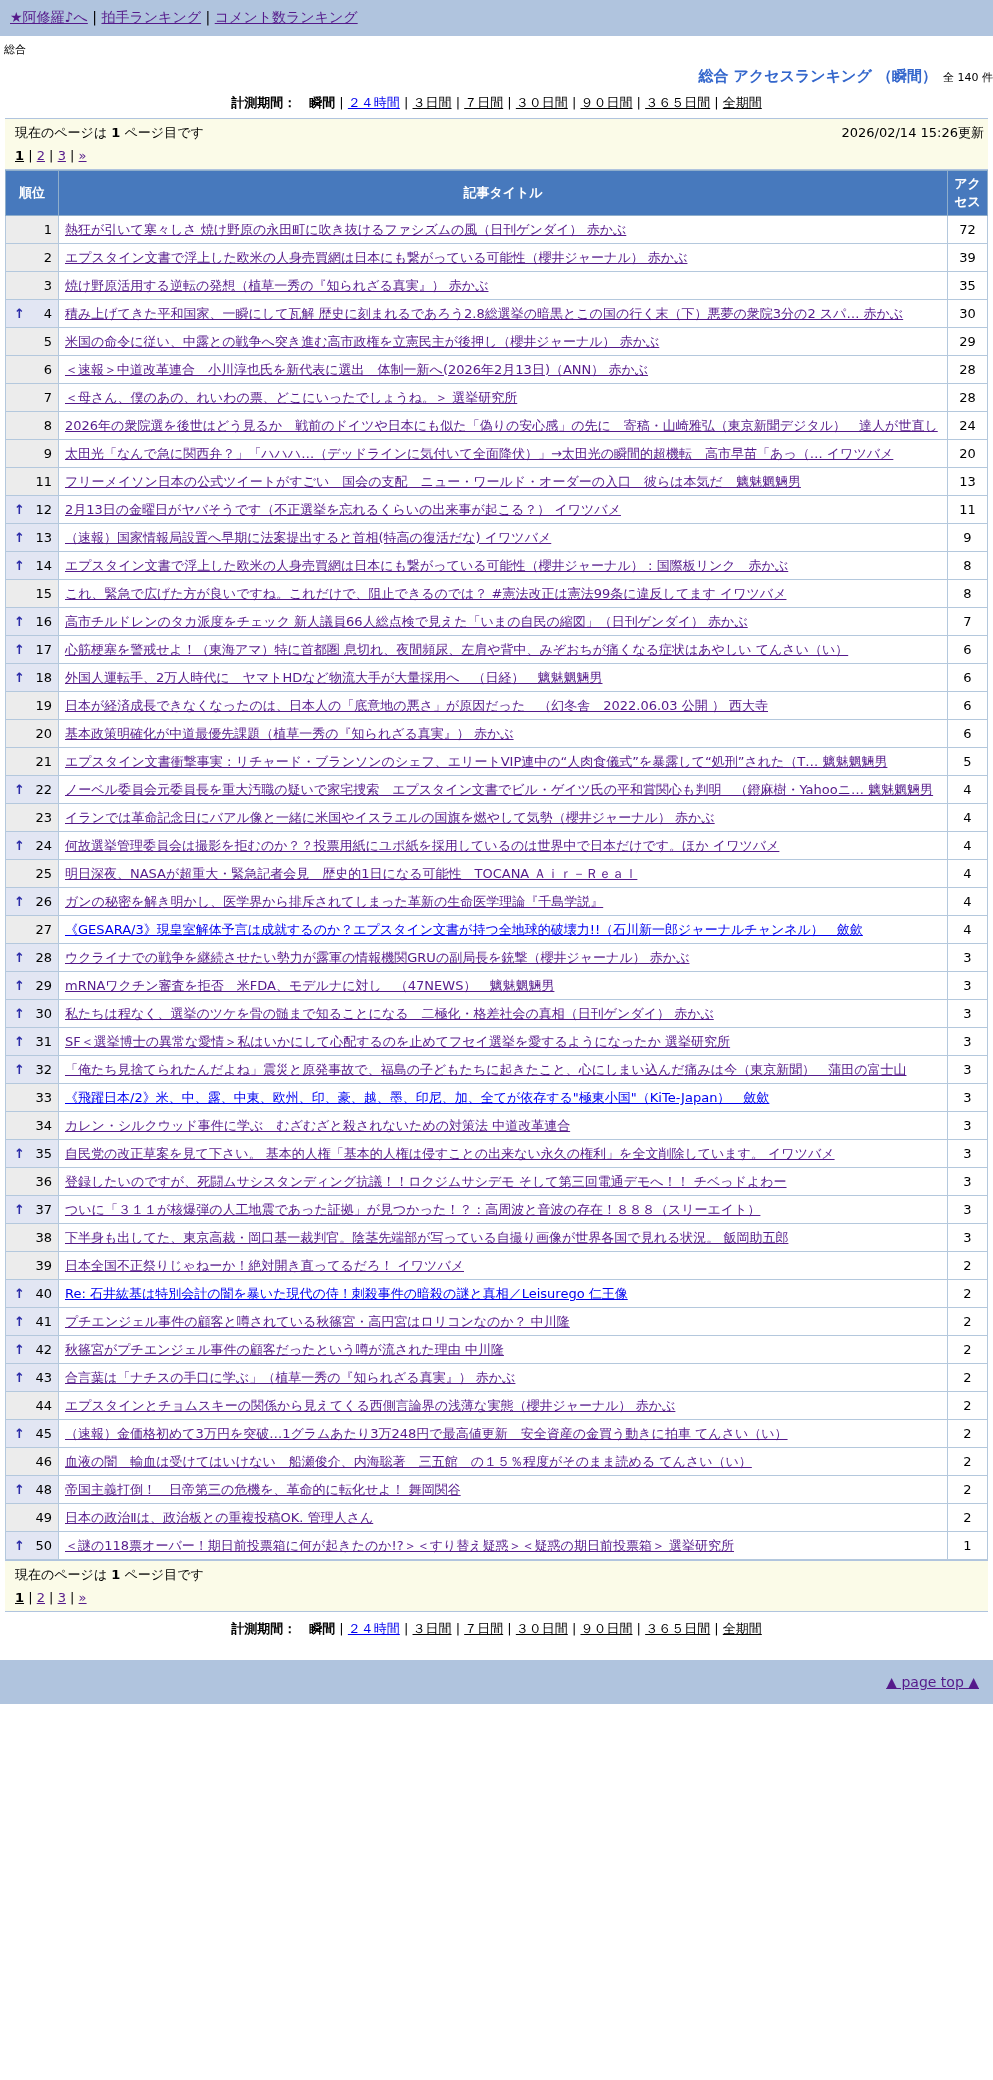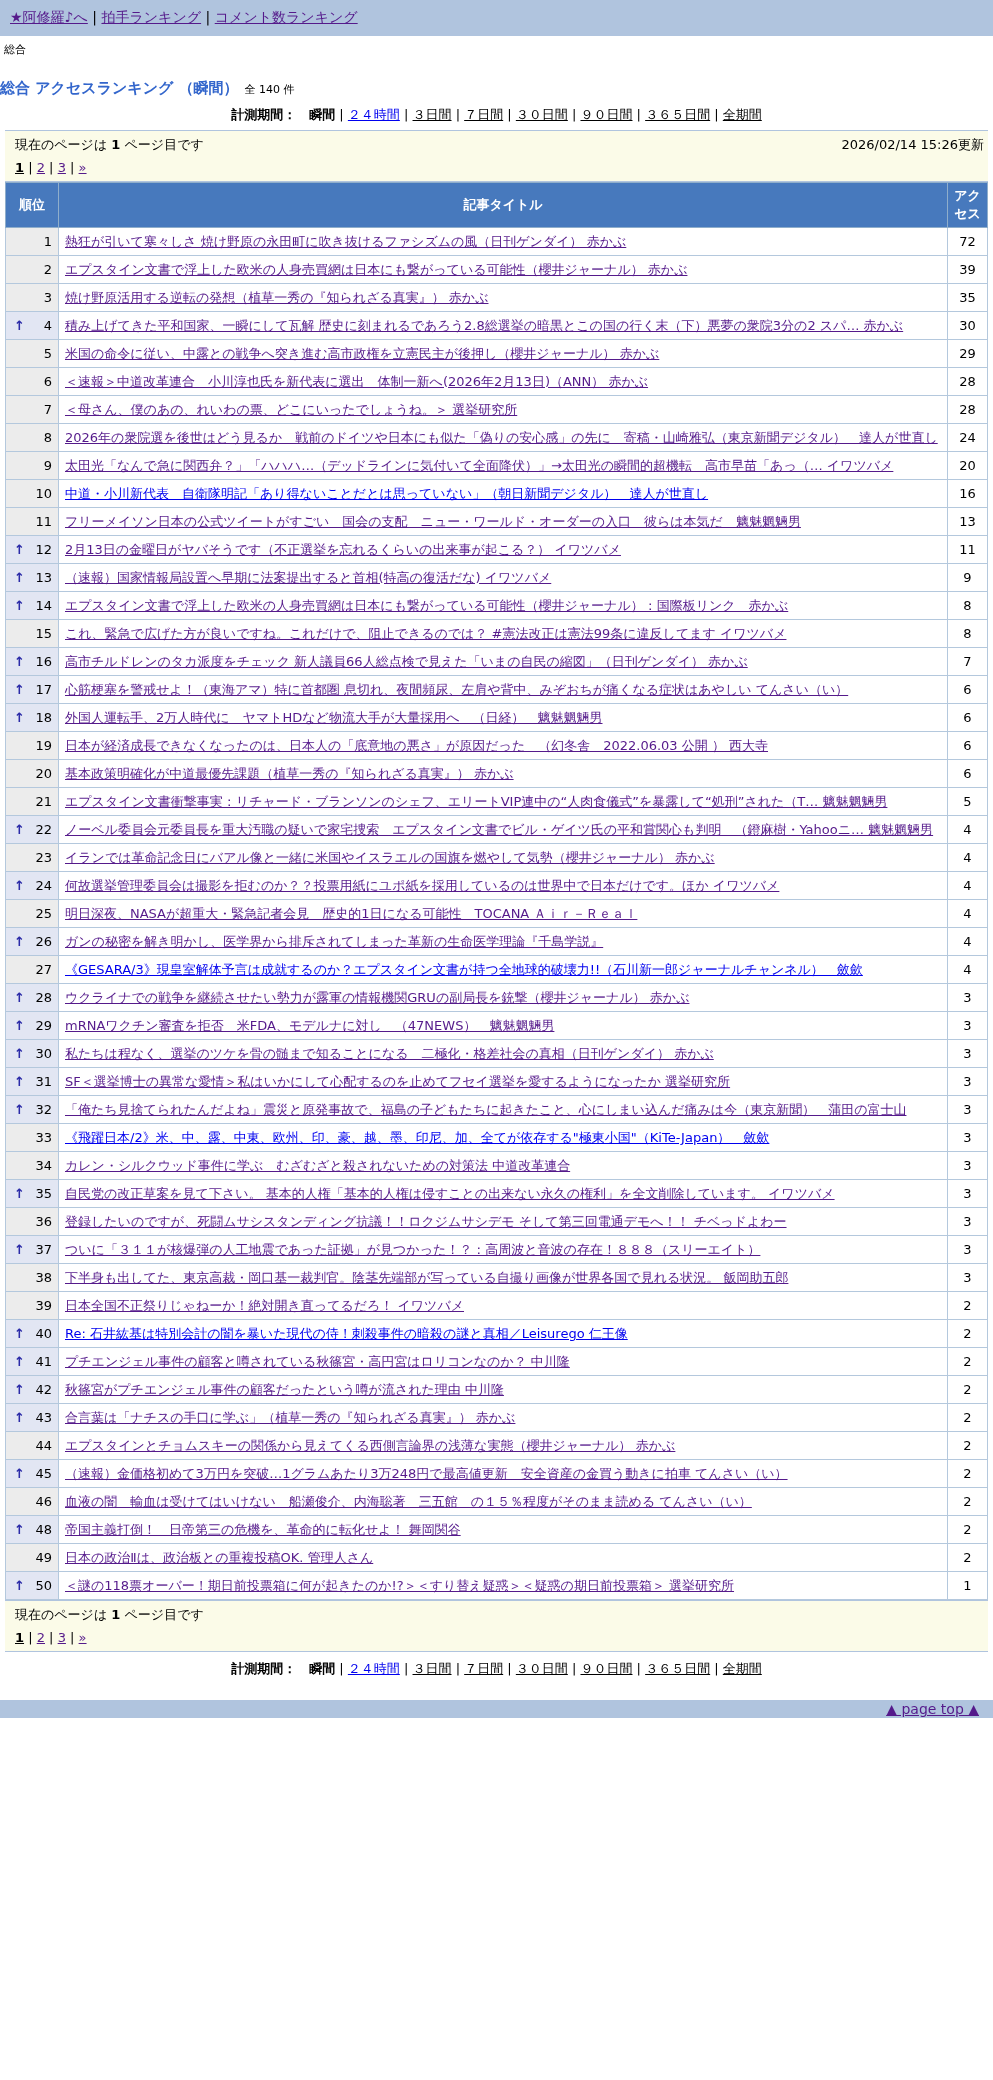--- a/index.html
+++ b/index.html
@@ -25,22 +25,22 @@
   .sep { color:#000; }
 
   
   .section-label {
     font-size:11px; font-weight:normal;
     padding:6px 2px 0 4px;
   }
 
   
   .title-line {
-    text-align:left;
-    margin-top:22px;
+    text-align:right;
+    margin-top:10px;
     color:#3366CC;
     font-weight:bold;
     font-size:15px;
   }
   .title-line .count {
     color:#000; font-weight:normal; font-size:11px; margin-left:6px;
   }
 
   
   .period-line {
@@ -106,21 +106,21 @@
   td.access-cell {
     background:#fff;
     text-align:center;
     padding:4px 3px;
   }
 
   
   .bottombar {
     background:#B0C4DE;
     margin-top:22px;
-    padding:1px 14px;
+    padding:14px 14px;
     text-align:right;
     font-size:14px;
   }
   .bottombar a { color:#551A8B; }
   .bottom-space { height:90px; }
 </style>
 </head>
 <body>
 
 <div class="topnav">
@@ -193,25 +193,20 @@
     <td class="rank-cell"><span class="arrow"></span><span class="num">8</span></td>
     <td class="title-cell"><a class="visited">2026年の衆院選を後世はどう見るか　戦前のドイツや日本にも似た「偽りの安心感」の先に　寄稿・山崎雅弘（東京新聞デジタル）　達人が世直し</a></td>
     <td class="access-cell">24</td>
   </tr>
       <tr>
     <td class="rank-cell"><span class="arrow"></span><span class="num">9</span></td>
     <td class="title-cell"><a class="visited">太田光「なんで急に関西弁？」「ハハハ…（デッドラインに気付いて全面降伏）」→太田光の瞬間的超機転　高市早苗「あっ（… イワツバメ</a></td>
     <td class="access-cell">20</td>
   </tr>
       <tr>
-    <td class="rank-cell"><span class="arrow"></span><span class="num">10</span></td>
-    <td class="title-cell"><a class="unvisited">中道・小川新代表　自衛隊明記「あり得ないことだとは思っていない」（朝日新聞デジタル）　達人が世直し</a></td>
-    <td class="access-cell">16</td>
-  </tr>
-      <tr>
     <td class="rank-cell"><span class="arrow"></span><span class="num">11</span></td>
     <td class="title-cell"><a class="visited">フリーメイソン日本の公式ツイートがすごい　国会の支配　ニュー・ワールド・オーダーの入口　彼らは本気だ　魑魅魍魎男</a></td>
     <td class="access-cell">13</td>
   </tr>
       <tr class="up">
     <td class="rank-cell"><span class="arrow">↑</span><span class="num">12</span></td>
     <td class="title-cell"><a class="visited">2月13日の金曜日がヤバそうです（不正選挙を忘れるくらいの出来事が起こる？） イワツバメ</a></td>
     <td class="access-cell">11</td>
   </tr>
       <tr class="up">

